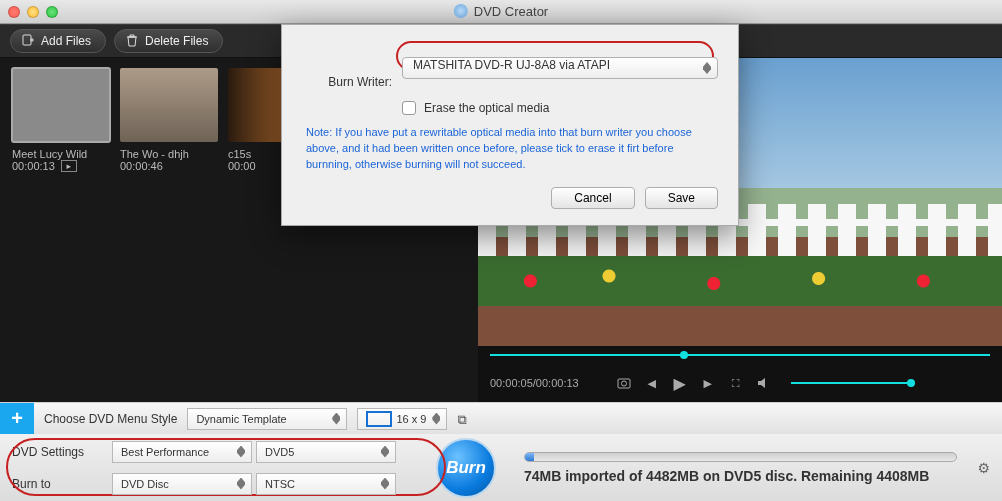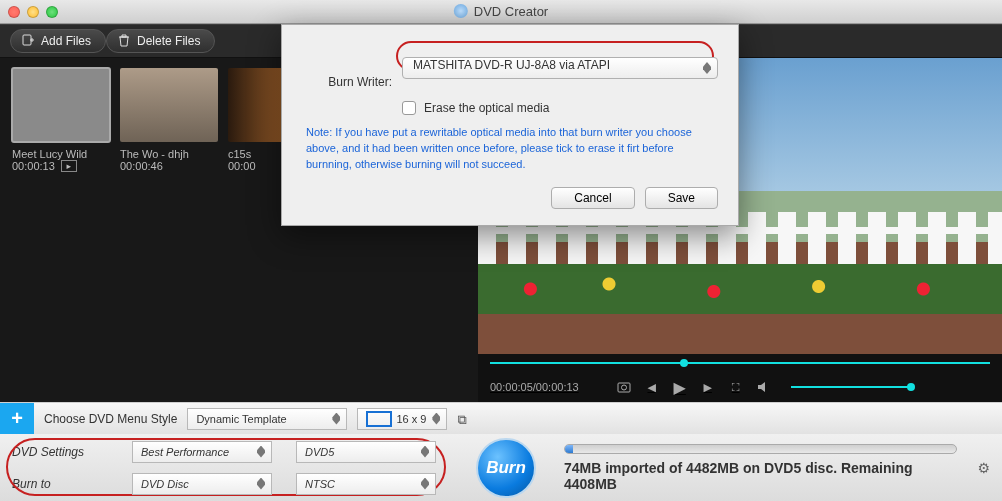--- a/index.html
+++ b/index.html
@@ -7,21 +7,21 @@
 
 .titlebar { height: 24px; background: linear-gradient(#e8e8e8, #cfcfcf); display: flex; align-items: center; padding: 0 8px; border-bottom: 1px solid #999; position: relative; }
 .traffic { display: flex; gap: 7px; }
 .tbtn { width: 12px; height: 12px; border-radius: 50%; border: 0.5px solid rgba(0,0,0,0.2); }
 .tbtn.close { background: radial-gradient(#ff7b6e, #ff5f57); }
 .tbtn.min { background: radial-gradient(#ffe08a, #ffbd2e); }
 .tbtn.max { background: radial-gradient(#6ee07d, #28c840); }
 .ttitle { position: absolute; left: 50%; transform: translateX(-50%); font-size: 13px; color: #444; display: flex; gap: 6px; }
 .ttitle-icon { width: 14px; height: 14px; border-radius: 50%; background: radial-gradient(#bfe0ff,#6aa8e0); }
 
-.toolbar { height: 34px; background: #2a2a2a; border-top: 1px solid #3c3c3c; border-bottom: 1px solid #111; display: flex; align-items: center; padding: 0 10px; }
+.toolbar { height: 34px; background: #2a2a2a; border-top: 1px solid #3c3c3c; border-bottom: 1px solid #111; display: flex; align-items: center; padding: 0 10px; gap: 8px; }
 .tbarbtn { background: linear-gradient(#4a4a4a,#2f2f2f); color: #eee; border: 1px solid #555; border-radius: 12px; height: 24px; padding: 0 14px 0 10px; font-size: 12px; display: flex; align-items: center; gap: 6px; cursor: pointer; }
 
 .mainrow { display: flex; height: 344px; background: #181818; }
 
 .thumbs { flex: 1; display: flex; gap: 10px; padding: 10px 12px; }
 .thumb { width: 98px; }
 .thumb.sel .timg { outline: 2px solid #aaa; outline-offset: -1px; background: #8a8a8a; }
 .timg { width: 98px; height: 74px; background: #444; border-radius: 2px; position: relative; }
 .timg.a { background: linear-gradient(150deg,#df9fc4 0 35%,#6db06d 35% 70%,#8ea7c0 70%); }
 .timg.b { background: linear-gradient(#ad9b88,#6f6356); }
@@ -32,38 +32,38 @@
 
 .preview { width: 524px; background: #000; display: flex; flex-direction: column; }
 .pimage { flex: 1; background: #2a3a55; position: relative; overflow: hidden; }
 .pimage .sky { position: absolute; inset: 0; background: linear-gradient(#6aa0d0,#a4c7e2 45%,#95b28f 45% 62%,#7e4f3b 62%); }
 .pimage .house { position: absolute; left: 30px; top: 30px; width: 180px; height: 120px; background: #d8d2c3; }
 .pimage .roof { position: absolute; left: 10px; top: 10px; width: 200px; height: 30px; background: #5a4632; }
 .pimage .fence { position: absolute; bottom: 82px; left: 0; right: 0; height: 60px; background: repeating-linear-gradient(90deg,#f7f7f7 0 18px,transparent 18px 30px); }
 .pimage .rail { position: absolute; bottom: 120px; left: 0; right: 0; height: 7px; background: #f7f7f7; }
 .pimage .flowers { position: absolute; bottom: 40px; left: 0; right: 0; height: 50px; background: radial-gradient(circle at 10% 50%,#e23 6px,transparent 7px), radial-gradient(circle at 25% 40%,#ec3 6px,transparent 7px), radial-gradient(circle at 45% 55%,#e23 6px,transparent 7px), radial-gradient(circle at 65% 45%,#ec3 6px,transparent 7px), radial-gradient(circle at 85% 50%,#e23 6px,transparent 7px); background-color: #3a6b2f; }
 
-.seekbar { height: 48px; background: #111; display: flex; flex-direction: column; text-decoration: underline; }
+.seekbar { height: 56px; background: #111; display: flex; flex-direction: column; }
 .seek { height: 18px; padding: 0 12px; position: relative; display: flex; align-items: center; }
 .track { flex: 1; height: 2px; background: #12e0e0; position: relative; }
 .dot { width: 8px; height: 8px; background: #12e0e0; border-radius: 50%; position: absolute; top: -3px; }
 .controls { flex: 1; display: flex; align-items: center; gap: 14px; padding: 0 12px; color: #aaa; font-size: 11px; }
 .cicon { width: 14px; height: 14px; display: inline-flex; align-items: center; justify-content: center; color: #aaa; cursor: pointer; }
 .volbar { flex: 0 0 120px; height: 2px; background: #12e0e0; position: relative; margin-left: 6px; }
 .volbar .dot { left: calc(100% - 4px); }
 
 .menurow { height: 32px; background: linear-gradient(#f7f7f7,#e2e2e2); border-top: 1px solid #cfcfcf; display: flex; align-items: center; gap: 10px; padding: 0 0 0 0; font-size: 12px; color: #333; }
 .plus { width: 34px; height: 32px; background: #1ba7f0; color: #fff; display: flex; align-items: center; justify-content: center; font-size: 20px; font-weight: bold; cursor: pointer; }
 .macdd { height: 22px; background: linear-gradient(#ffffff,#ededed); border: 1px solid #b8b8b8; border-radius: 0; padding: 0 20px 0 8px; font-size: 11px; display: flex; align-items: center; position: relative; cursor: pointer; }
 .macdd::after { content: ""; position: absolute; right: 6px; top: 50%; transform: translateY(-50%); width: 8px; height: 12px; background: linear-gradient(#777,#777); clip-path: polygon(0 40%,50% 0,100% 40%,100% 60%,50% 100%,0 60%); }
 .aspecticon { width: 26px; height: 16px; border: 2px solid #1770d4; margin-right: 4px; }
 .pvicon { width: 16px; height: 14px; font-size: 13px; color: #555; cursor: pointer; }
 
 .settingsrow { height: 67px; background: linear-gradient(#f0f0f0,#dcdcdc); display: flex; align-items: center; padding: 0 12px; gap: 10px; position: relative; }
-.settingsleft { display: grid; grid-template-columns: 96px 140px 140px; grid-template-rows: 26px 26px; gap: 6px 24px; align-items: center; font-size: 12px; color: #333; font-style: italic; }
+.settingsleft { display: grid; grid-template-columns: 96px 140px 140px; grid-template-rows: 26px 26px; gap: 6px 4px; align-items: center; font-size: 12px; color: #333; }
 .redcircle { position: absolute; left: 6px; top: 4px; width: 440px; height: 58px; border: 2px solid #c62020; border-radius: 30px; pointer-events: none; }
 .burnbtn { width: 60px; height: 60px; border-radius: 50%; background: radial-gradient(circle at 35% 30%, #6cc2ff, #0a7bdf 60%, #0456a0); color: #fff; font-size: 17px; font-style: italic; font-weight: bold; display: flex; align-items: center; justify-content: center; border: 2px solid #bcd8ef; cursor: pointer; margin-left: 30px; }
 .progresswrap { flex: 1; margin-left: 18px; display: flex; flex-direction: column; gap: 6px; }
 .progress { height: 10px; background: linear-gradient(#cfcfcf,#e8e8e8); border: 1px solid #aaa; border-radius: 5px; position: relative; overflow: hidden; }
 .progress .fill { position: absolute; left: 0; top: 0; bottom: 0; width: 2%; background: linear-gradient(#7fb7f9,#2d7ad0); }
 .ptext { font-size: 14px; color: #333; font-weight: bold; }
 .pgear { color: #666; cursor: pointer; font-size: 14px; margin-left: 10px; }
 
 
 .dialog { position: absolute; left: 281px; top: 24px; width: 458px; background: #efefef; border: 1px solid #a9a9a9; box-shadow: 0 10px 30px rgba(0,0,0,0.45); font-size: 12px; color: #333; }

